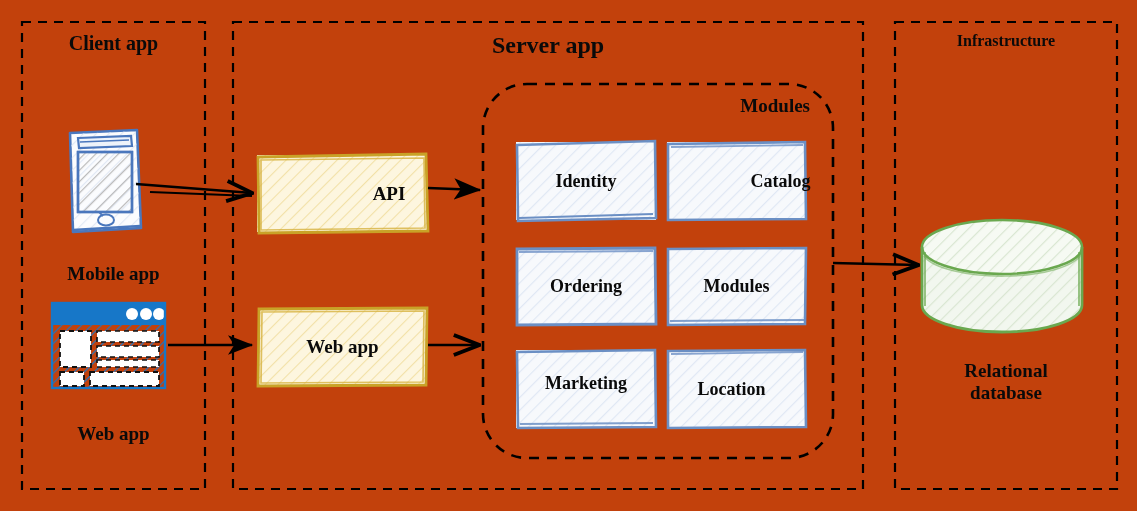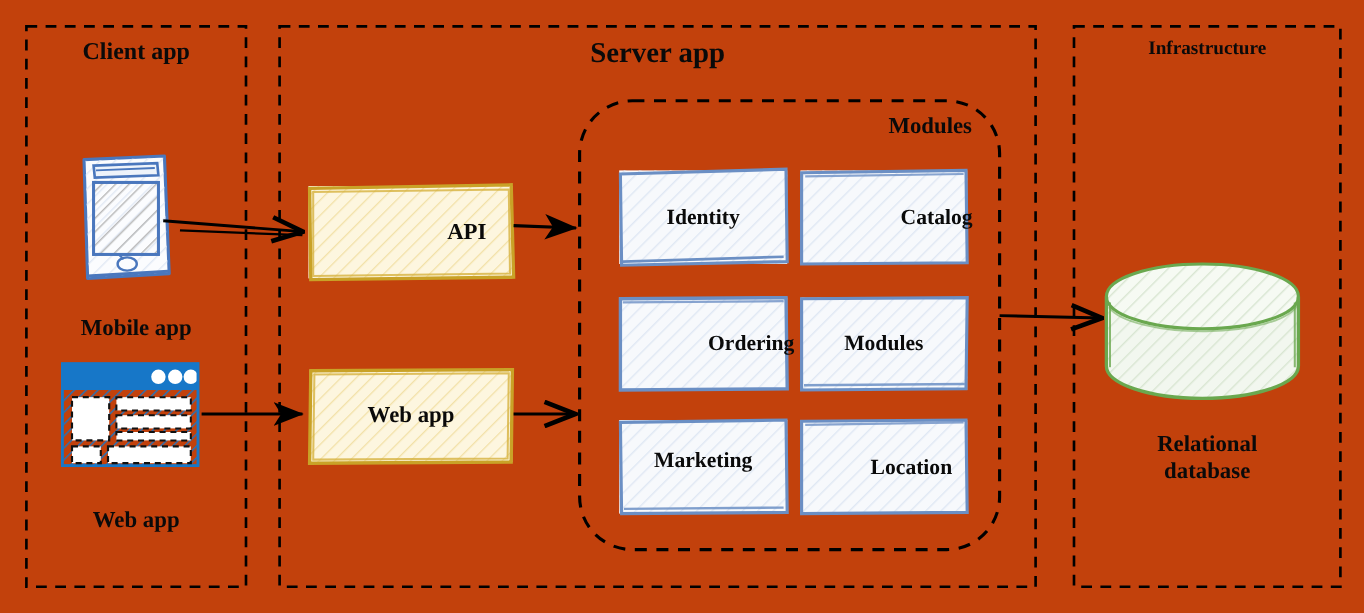--- a/index.html
+++ b/index.html
@@ -27,24 +27,24 @@
             justify-content:center;font-weight:bold;color:#0a0a0a;
             pointer-events:none;}
   .yellow-label{font-size:19px;}
   .module-label{font-size:18px;}
 
   .api-label{left:275px;top:155px;width:170px;height:77px;margin-left:29px;}
   .webapp-label{left:258px;top:308px;width:169px;height:77px;}
 
   .m0{left:516px;top:142px;width:140px;height:78px;}
   .m1{left:667px;top:142px;width:139px;height:78px;padding-left:44px;}
-  .m2{left:516px;top:248px;width:140px;height:77px;padding-left:40px;}
+  .m2{left:516px;top:248px;width:140px;height:77px;}
   .m3{left:667px;top:248px;width:139px;height:77px;}
   .m4{left:516px;top:350px;width:140px;height:66px;}
-  .m5{left:667px;top:350px;width:129px;height:78px;padding-left:28px;}
+  .m5{left:667px;top:350px;width:129px;height:78px;}
 </style>
 </head>
 <body>
 
 <div id="stage">
 
   <svg id="canvas" viewBox="0 0 1137 511">
     <defs>
       <pattern id="hatchYellow" width="9" height="9" patternTransform="rotate(45)" patternUnits="userSpaceOnUse">
         <line x1="0" y1="0" x2="0" y2="9" stroke="#e9cf7a" stroke-width="2.2"></line>

